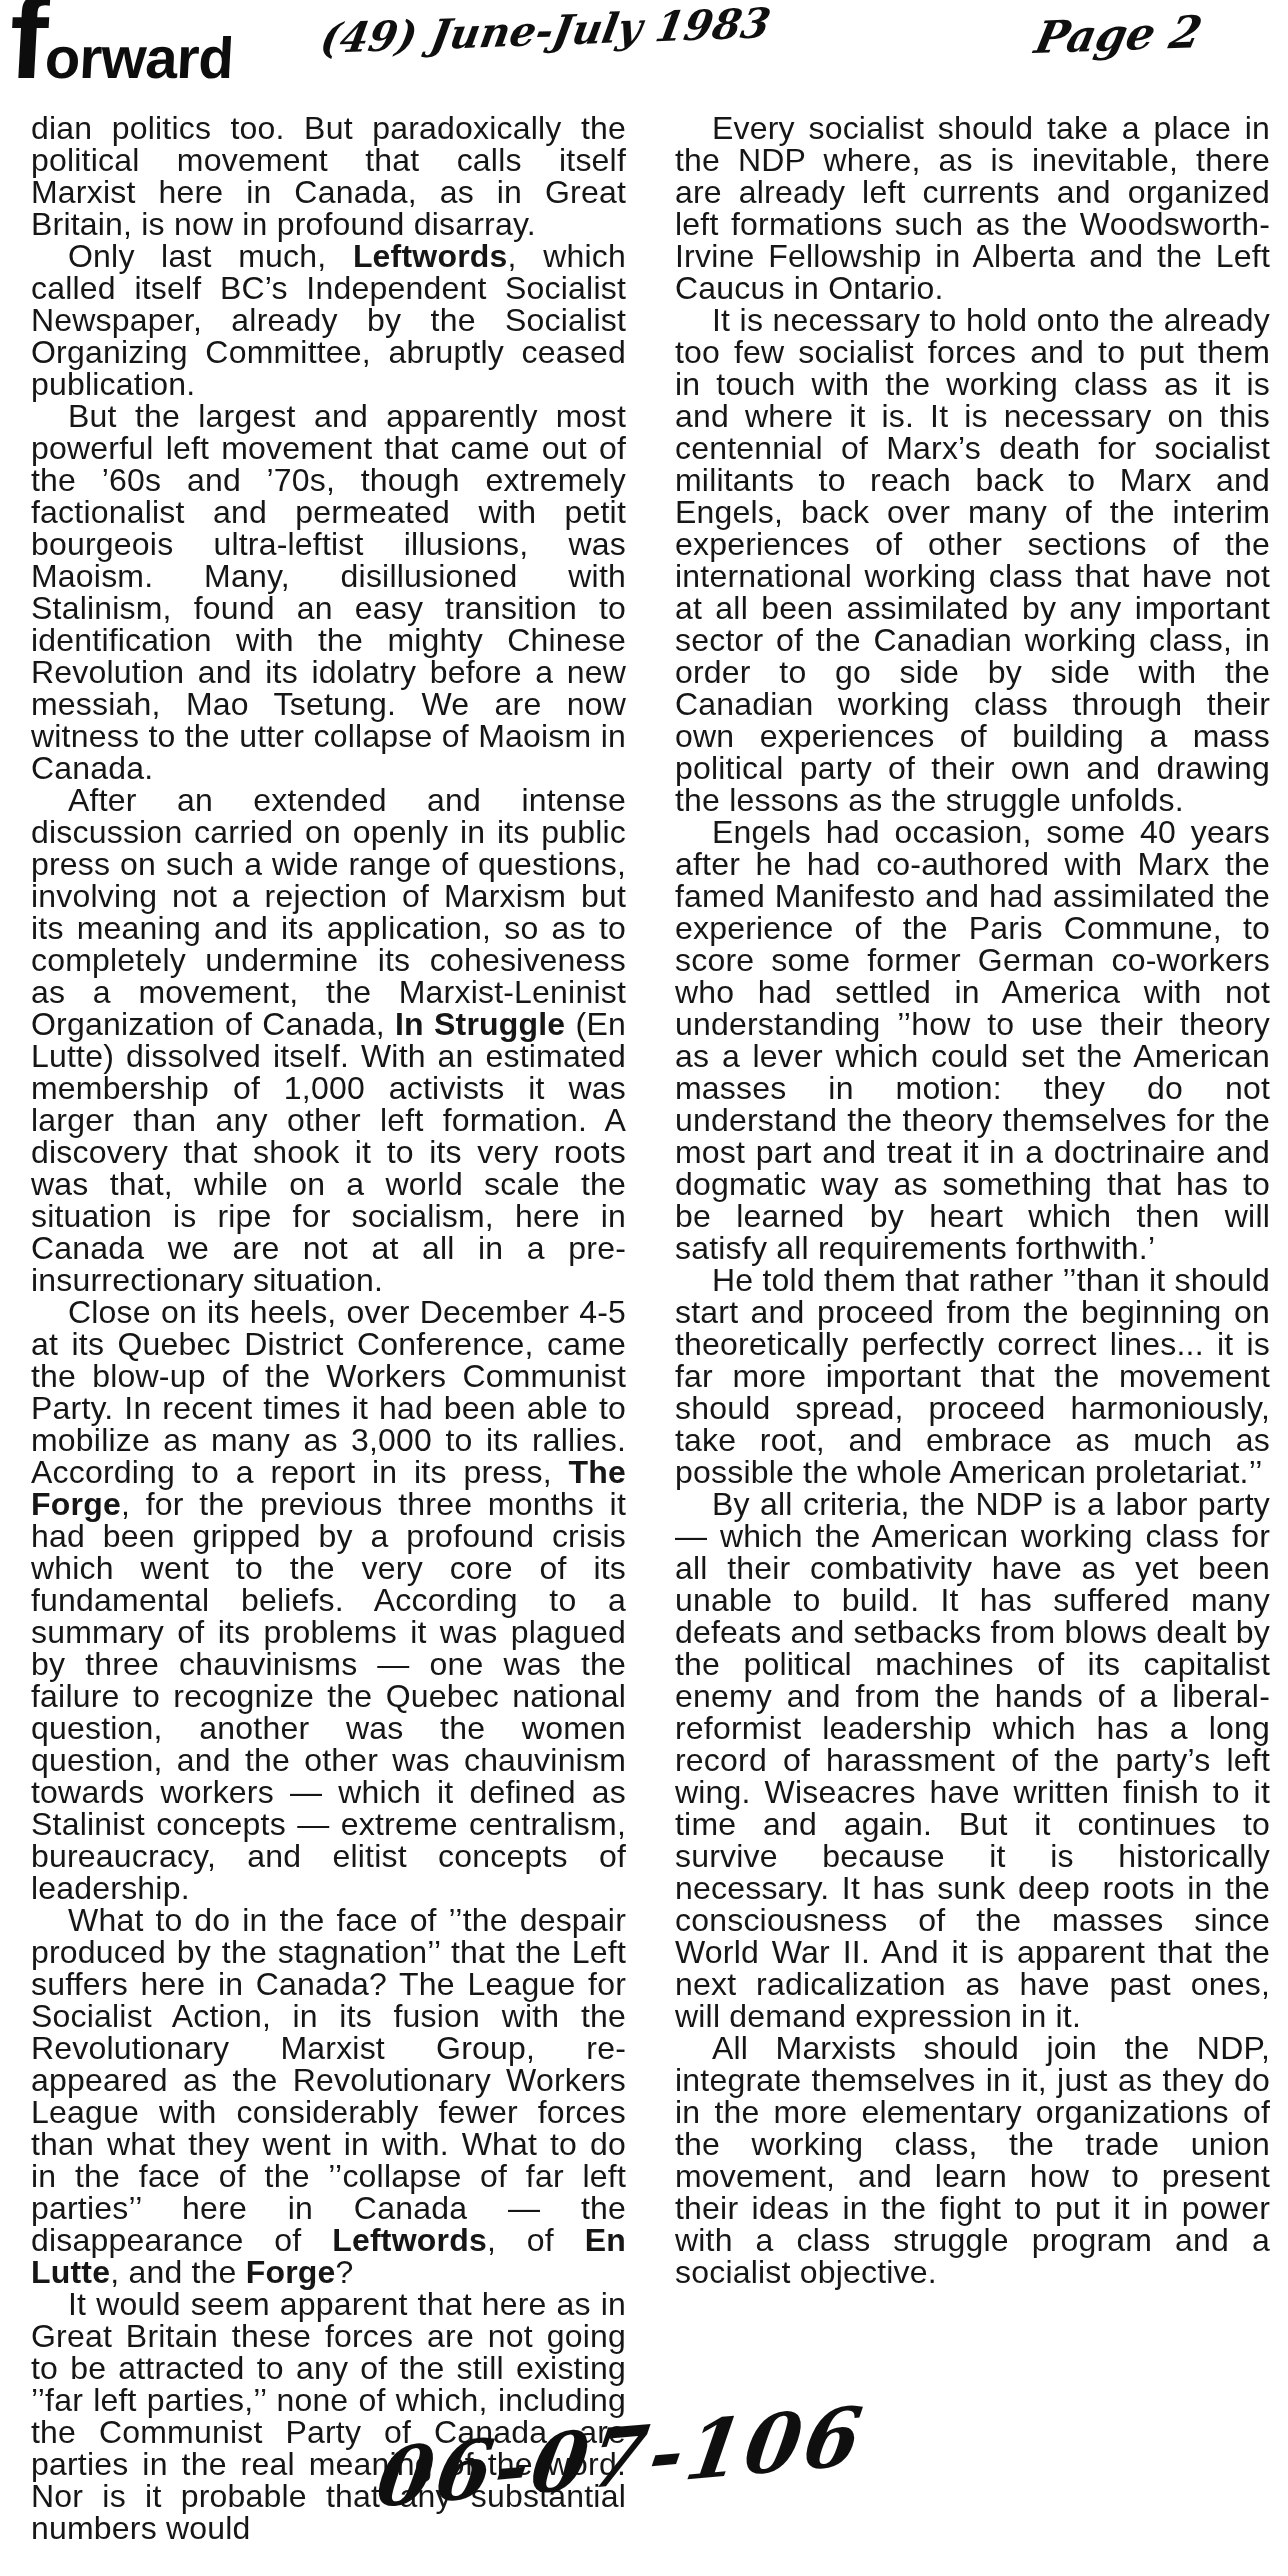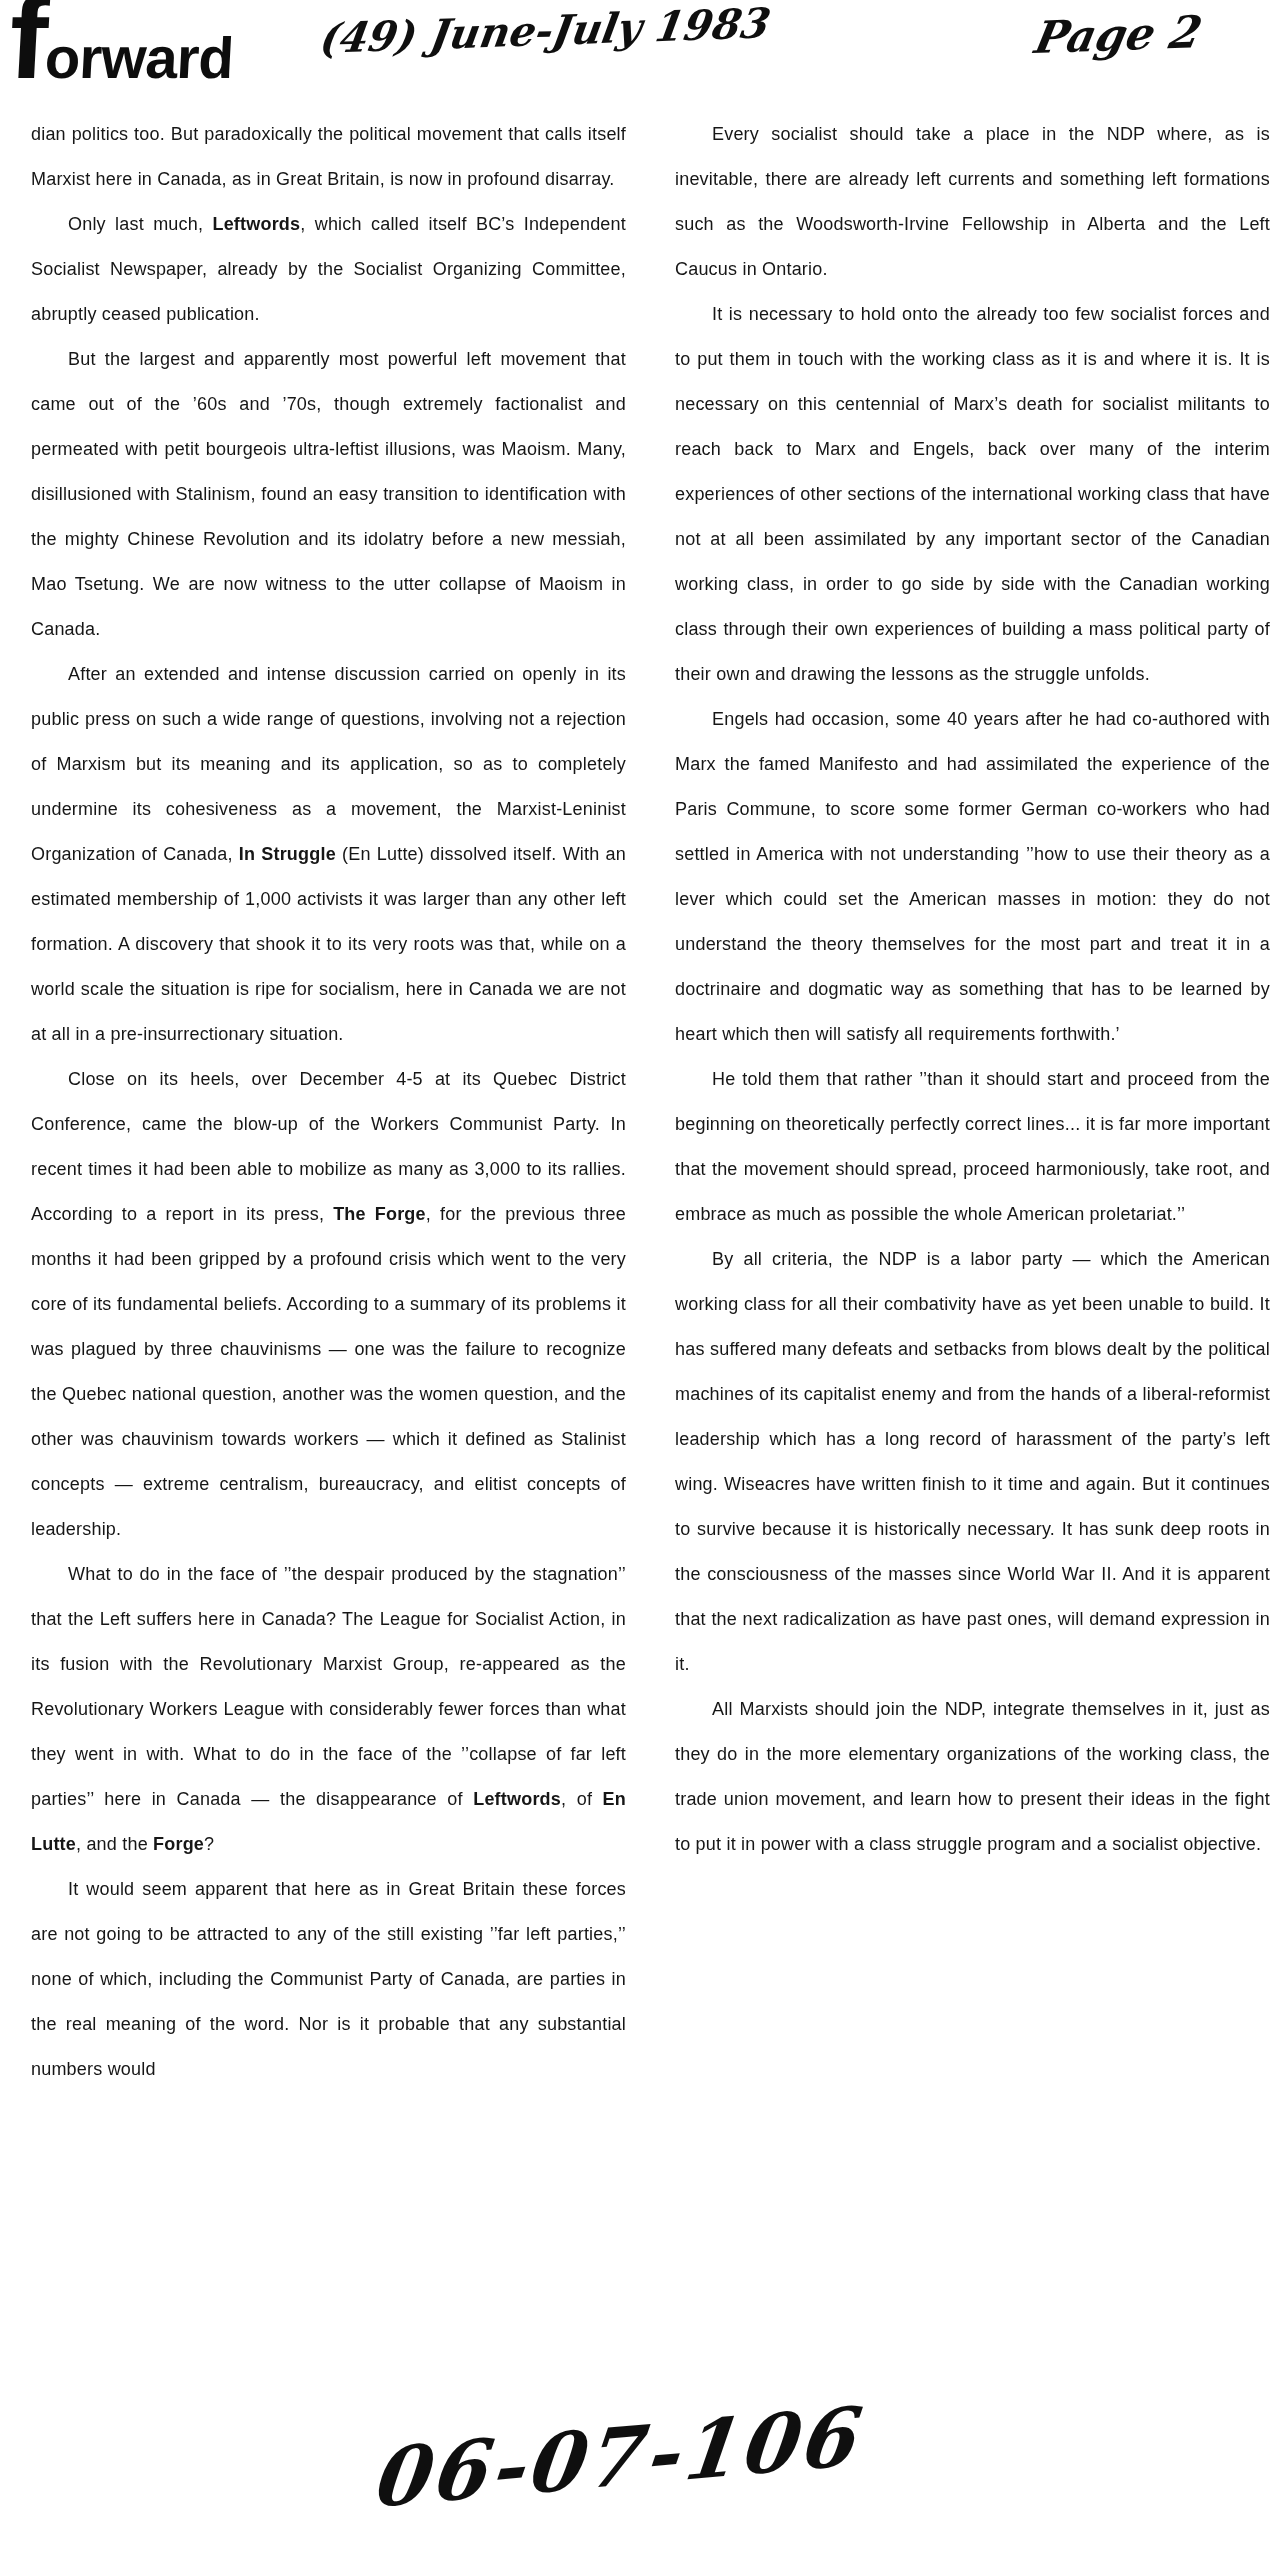--- a/index.html
+++ b/index.html
@@ -69,22 +69,22 @@
   .cols {
     position: absolute;
     top: 112px;
     left: 31px;
     display: flex;
     gap: 49px;
   }
   .col {
     width: 595px;
     text-align: justify;
-    font-size: 18px;
-    line-height: 45px;
+    font-size: 32px;
+    line-height: 32px;
     letter-spacing: 0.2px;
   }
   .col p {
     margin: 0;
     padding: 0;
   }
   .col p.indent { text-indent: 37px; }
   .col p.noindent { text-indent: 0; }
   .col b { font-weight: bold; }
   
@@ -115,21 +115,21 @@
     <div class="col" id="col-left">
         <p class="noindent"><span>dian politics too. But paradoxically the political movement that calls itself Marxist here in Canada, as in Great Britain, is now in profound disarray.</span></p>
         <p class="indent"><span>Only last much, </span><b>Leftwords</b><span>, which called itself BC’s Independent Socialist Newspaper, already by the Socialist Organizing Committee, abruptly ceased publication.</span></p>
         <p class="indent"><span>But the largest and apparently most powerful left movement that came out of the ’60s and ’70s, though extremely factionalist and permeated with petit bourgeois ultra-leftist illusions, was Maoism. Many, disillusioned with Stalinism, found an easy transition to identification with the mighty Chinese Revolution and its idolatry before a new messiah, Mao Tsetung. We are now witness to the utter collapse of Maoism in Canada.</span></p>
         <p class="indent"><span>After an extended and intense discussion carried on openly in its public press on such a wide range of questions, involving not a rejection of Marxism but its meaning and its application, so as to completely undermine its cohesiveness as a movement, the Marxist-Leninist Organization of Canada, </span><b>In Struggle</b><span> (En Lutte) dissolved itself. With an estimated membership of 1,000 activists it was larger than any other left formation. A discovery that shook it to its very roots was that, while on a world scale the situation is ripe for socialism, here in Canada we are not at all in a pre-insurrectionary situation.</span></p>
         <p class="indent"><span>Close on its heels, over December 4-5 at its Quebec District Conference, came the blow-up of the Workers Communist Party. In recent times it had been able to mobilize as many as 3,000 to its rallies. According to a report in its press, </span><b>The Forge</b><span>, for the previous three months it had been gripped by a profound crisis which went to the very core of its fundamental beliefs. According to a summary of its problems it was plagued by three chauvinisms — one was the failure to recognize the Quebec national question, another was the women question, and the other was chauvinism towards workers — which it defined as Stalinist concepts — extreme centralism, bureaucracy, and elitist concepts of leadership.</span></p>
         <p class="indent"><span>What to do in the face of ’’the despair produced by the stagnation’’ that the Left suffers here in Canada? The League for Socialist Action, in its fusion with the Revolutionary Marxist Group, re-appeared as the Revolutionary Workers League with considerably fewer forces than what they went in with. What to do in the face of the ’’collapse of far left parties’’ here in Canada — the disappearance of </span><b>Leftwords</b><span>, of </span><b>En Lutte</b><span>, and the </span><b>Forge</b><span>?</span></p>
         <p class="indent"><span>It would seem apparent that here as in Great Britain these forces are not going to be attracted to any of the still existing ’’far left parties,’’ none of which, including the Communist Party of Canada, are parties in the real meaning of the word. Nor is it probable that any substantial numbers would</span></p>
       </div>
     <div class="col" id="col-right">
-        <p class="indent"><span>Every socialist should take a place in the NDP where, as is inevitable, there are already left currents and something left formations such as the Woodsworth-Irvine Fellowship in Alberta and the Left Caucus in Ontario.</span></p>
+        <p class="indent"><span>Every socialist should take a place in the NDP where, as is inevitable, there are already left currents and organized left formations such as the Woodsworth-Irvine Fellowship in Alberta and the Left Caucus in Ontario.</span></p>
         <p class="indent"><span>It is necessary to hold onto the already too few socialist forces and to put them in touch with the working class as it is and where it is. It is necessary on this centennial of Marx’s death for socialist militants to reach back to Marx and Engels, back over many of the interim experiences of other sections of the international working class that have not at all been assimilated by any important sector of the Canadian working class, in order to go side by side with the Canadian working class through their own experiences of building a mass political party of their own and drawing the lessons as the struggle unfolds.</span></p>
         <p class="indent"><span>Engels had occasion, some 40 years after he had co-authored with Marx the famed Manifesto and had assimilated the experience of the Paris Commune, to score some former German co-workers who had settled in America with not understanding ’’how to use their theory as a lever which could set the American masses in motion: they do not understand the theory themselves for the most part and treat it in a doctrinaire and dogmatic way as something that has to be learned by heart which then will satisfy all requirements forthwith.’</span></p>
         <p class="indent"><span>He told them that rather ’’than it should start and proceed from the beginning on theoretically perfectly correct lines... it is far more important that the movement should spread, proceed harmoniously, take root, and embrace as much as possible the whole American proletariat.’’</span></p>
         <p class="indent"><span>By all criteria, the NDP is a labor party — which the American working class for all their combativity have as yet been unable to build. It has suffered many defeats and setbacks from blows dealt by the political machines of its capitalist enemy and from the hands of a liberal-reformist leadership which has a long record of harassment of the party’s left wing. Wiseacres have written finish to it time and again. But it continues to survive because it is historically necessary. It has sunk deep roots in the consciousness of the masses since World War II. And it is apparent that the next radicalization as have past ones, will demand expression in it.</span></p>
         <p class="indent"><span>All Marxists should join the NDP, integrate themselves in it, just as they do in the more elementary organizations of the working class, the trade union movement, and learn how to present their ideas in the fight to put it in power with a class struggle program and a socialist objective.</span></p>
       </div>
   </main>
 
   <div class="hand footer-code">06-07-106</div>
 

